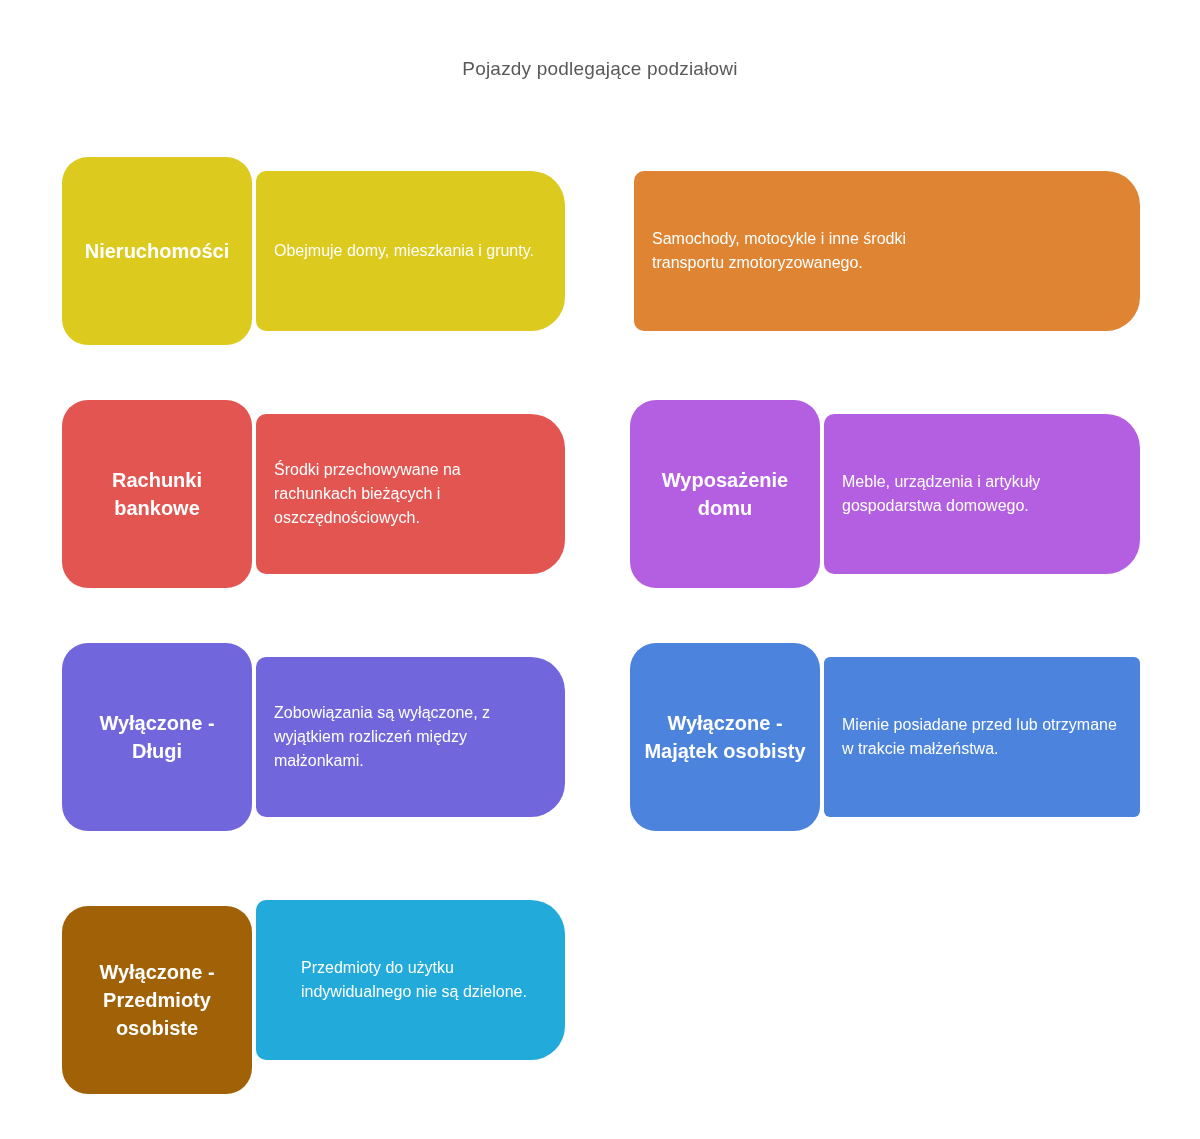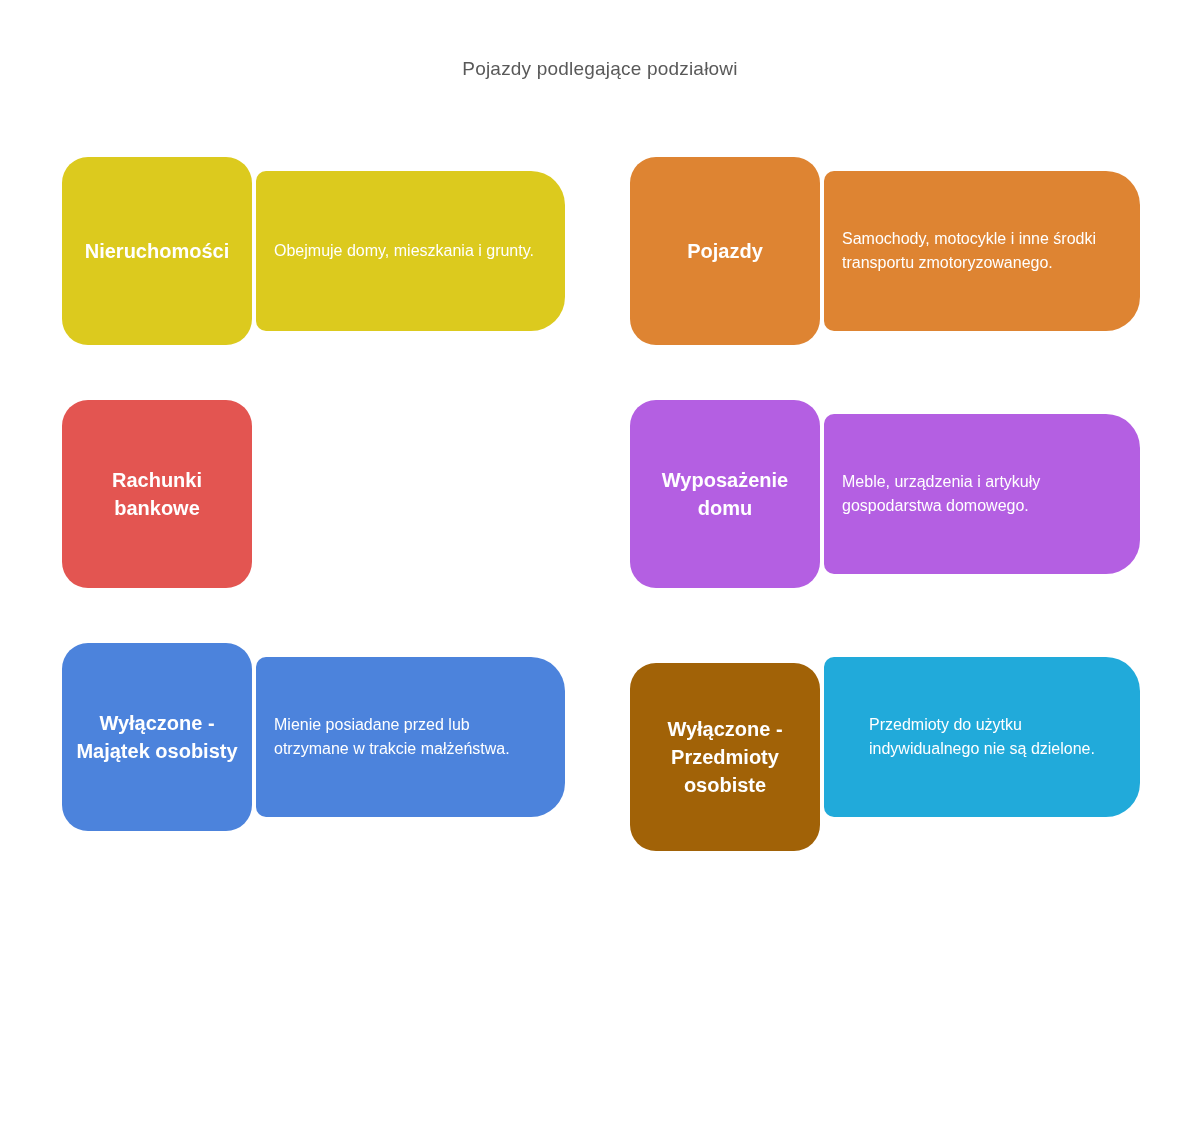--- a/index.html
+++ b/index.html
@@ -85,42 +85,50 @@
   <div class="grid">
 
     <div class="card">
       <div class="card-label" style="background-color: rgb(220, 202, 30);">Nieruchomości</div>
       <div class="card-desc" style="background-color: rgb(220, 202, 30);">
         <span class="desc-text">Obejmuje domy, mieszkania i grunty.</span>
       </div>
     </div>
 
     <div class="card">
-      <div class="card-label" style="background-color: rgb(222, 132, 50);">Pojazdy</div>
       <div class="card-desc" style="background-color: rgb(222, 132, 50);">
         <span class="desc-text">Samochody, motocykle i inne środki transportu zmotoryzowanego.</span>
       </div>
     </div>
 
     <div class="card">
       <div class="card-label" style="background-color: rgb(227, 85, 81);">Rachunki bankowe</div>
+      <div class="card-desc" style="background-color: rgb(227, 85, 81);">
+        <span class="desc-text">Środki przechowywane na rachunkach bieżących i oszczędnościowych.</span>
+      </div>
     </div>
 
 
     <div class="card">
       <div class="card-label" style="background-color: rgb(180, 95, 226);">Wyposażenie domu</div>
       <div class="card-desc" style="background-color: rgb(180, 95, 226);">
         <span class="desc-text">Meble, urządzenia i artykuły gospodarstwa domowego.</span>
       </div>
     </div>
 
+    <div class="card">
+      <div class="card-label" style="background-color: rgb(114, 102, 220);">Wyłączone - Długi</div>
+      <div class="card-desc" style="background-color: rgb(114, 102, 220);">
+        <span class="desc-text">Zobowiązania są wyłączone, z wyjątkiem rozliczeń między małżonkami.</span>
+      </div>
+    </div>
 
     <div class="card">
       <div class="card-label" style="background-color: rgb(76, 131, 220);">Wyłączone - Majątek osobisty</div>
-      <div class="card-desc" style="background-color: rgb(76, 131, 220);">
+      <div class="card-desc" style="background-color: rgb(76, 131, 220); border-radius: 6px;">
         <span class="desc-text">Mienie posiadane przed lub otrzymane w trakcie małżeństwa.</span>
       </div>
     </div>
 
     <div class="card">
       <div class="card-label" style="background-color: #a16207; margin-top: 40px;">Wyłączone - Przedmioty osobiste</div>
       <div class="card-desc" style="background-color: rgb(33, 170, 218); padding-left: 45px;">
         <span class="desc-text">Przedmioty do użytku indywidualnego nie są dzielone.</span>
       </div>
     </div>

